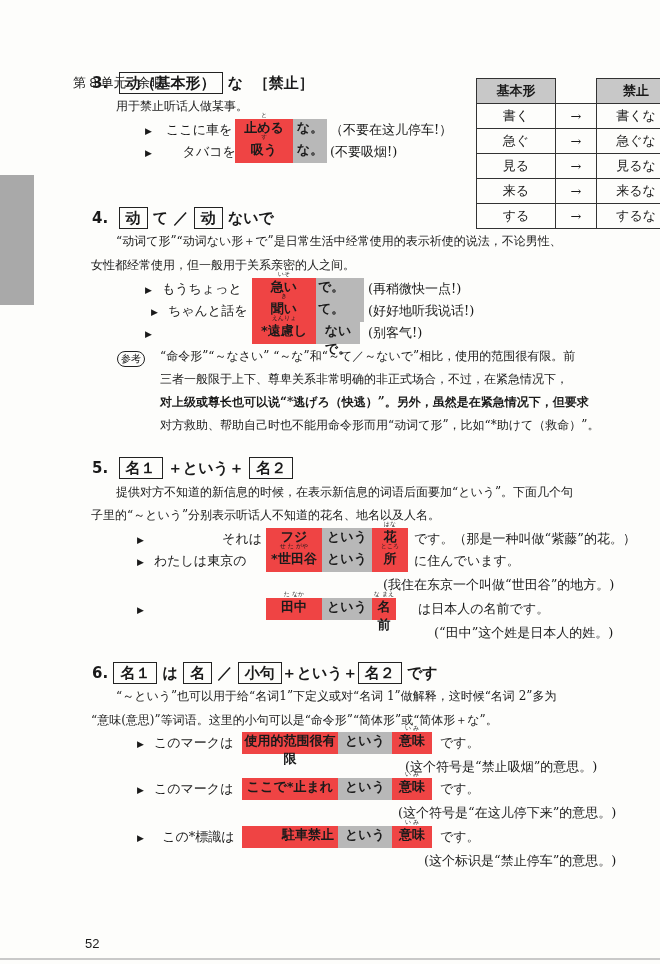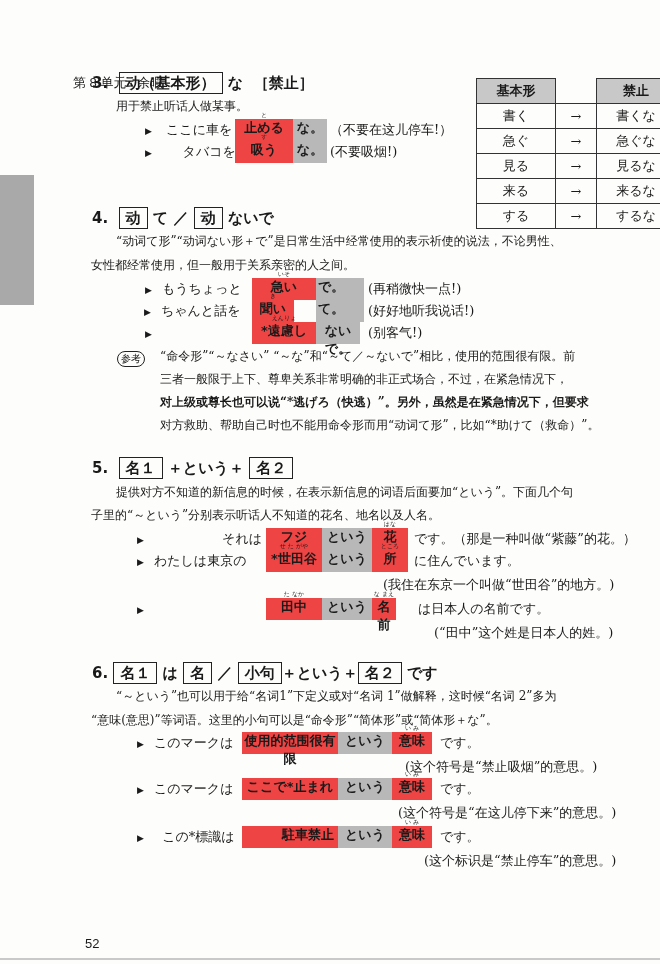--- a/index.html
+++ b/index.html
@@ -104,22 +104,22 @@
   <span>ないで</span>
 </div>
 <div class="abs txt" style="left:116px;top:230px;">“动词て形”“动词ない形＋で”是日常生活中经常使用的表示祈使的说法，不论男性、</div>
 <div class="abs txt" style="left:91px;top:254px;">女性都经常使用，但一般用于关系亲密的人之间。</div>
 
 <div class="ex-row" style="left:145px;top:278px;"><span class="tri">▶</span><span>もうちょっと</span></div>
 <div class="shade s1" style="left:252px;top:278px;width:64px;"><span class="rt">いそ</span><span>急い</span></div>
 <div class="shade s2" style="left:316px;top:278px;width:46px;text-align:left;padding-left:2px;">で。</div>
 <div class="ex-row" style="left:368px;top:278px;">(再稍微快一点!)</div>
 
-<div class="ex-row" style="left:144px;top:300px;text-align:right;"><span class="tri">▶</span><span>ちゃんと話を</span></div>
-<div class="shade s1" style="left:252px;top:300px;width:42px;"><span class="rt">き</span><span>聞い</span></div>
+<div class="ex-row" style="left:151px;top:300px;text-align:right;"><span class="tri">▶</span><span>ちゃんと話を</span></div>
+<div class="shade s1" style="left:252px;top:300px;width:64px;"><span class="rt">き</span><span>聞い</span></div>
 <div class="shade s2" style="left:316px;top:300px;width:46px;text-align:left;padding-left:2px;">て。</div>
 <div class="ex-row" style="left:368px;top:300px;">(好好地听我说话!)</div>
 
 <div class="ex-row" style="left:145px;top:322px;"><span class="tri">▶</span></div>
 <div class="shade s1" style="left:252px;top:322px;width:64px;"><span class="rt">えんりょ</span><span>*遠慮し</span></div>
 <div class="shade s2" style="left:316px;top:322px;width:44px;">ないで。</div>
 <div class="ex-row" style="left:368px;top:322px;">(别客气!)</div>
 
 <div class="abs" style="left:117px;top:347px;"><span class="ref-icon">参考</span></div>
 <div class="abs txt" style="left:160px;top:345px;">“命令形”“～なさい” “～な”和“～て／～ないで”相比，使用的范围很有限。前</div>

